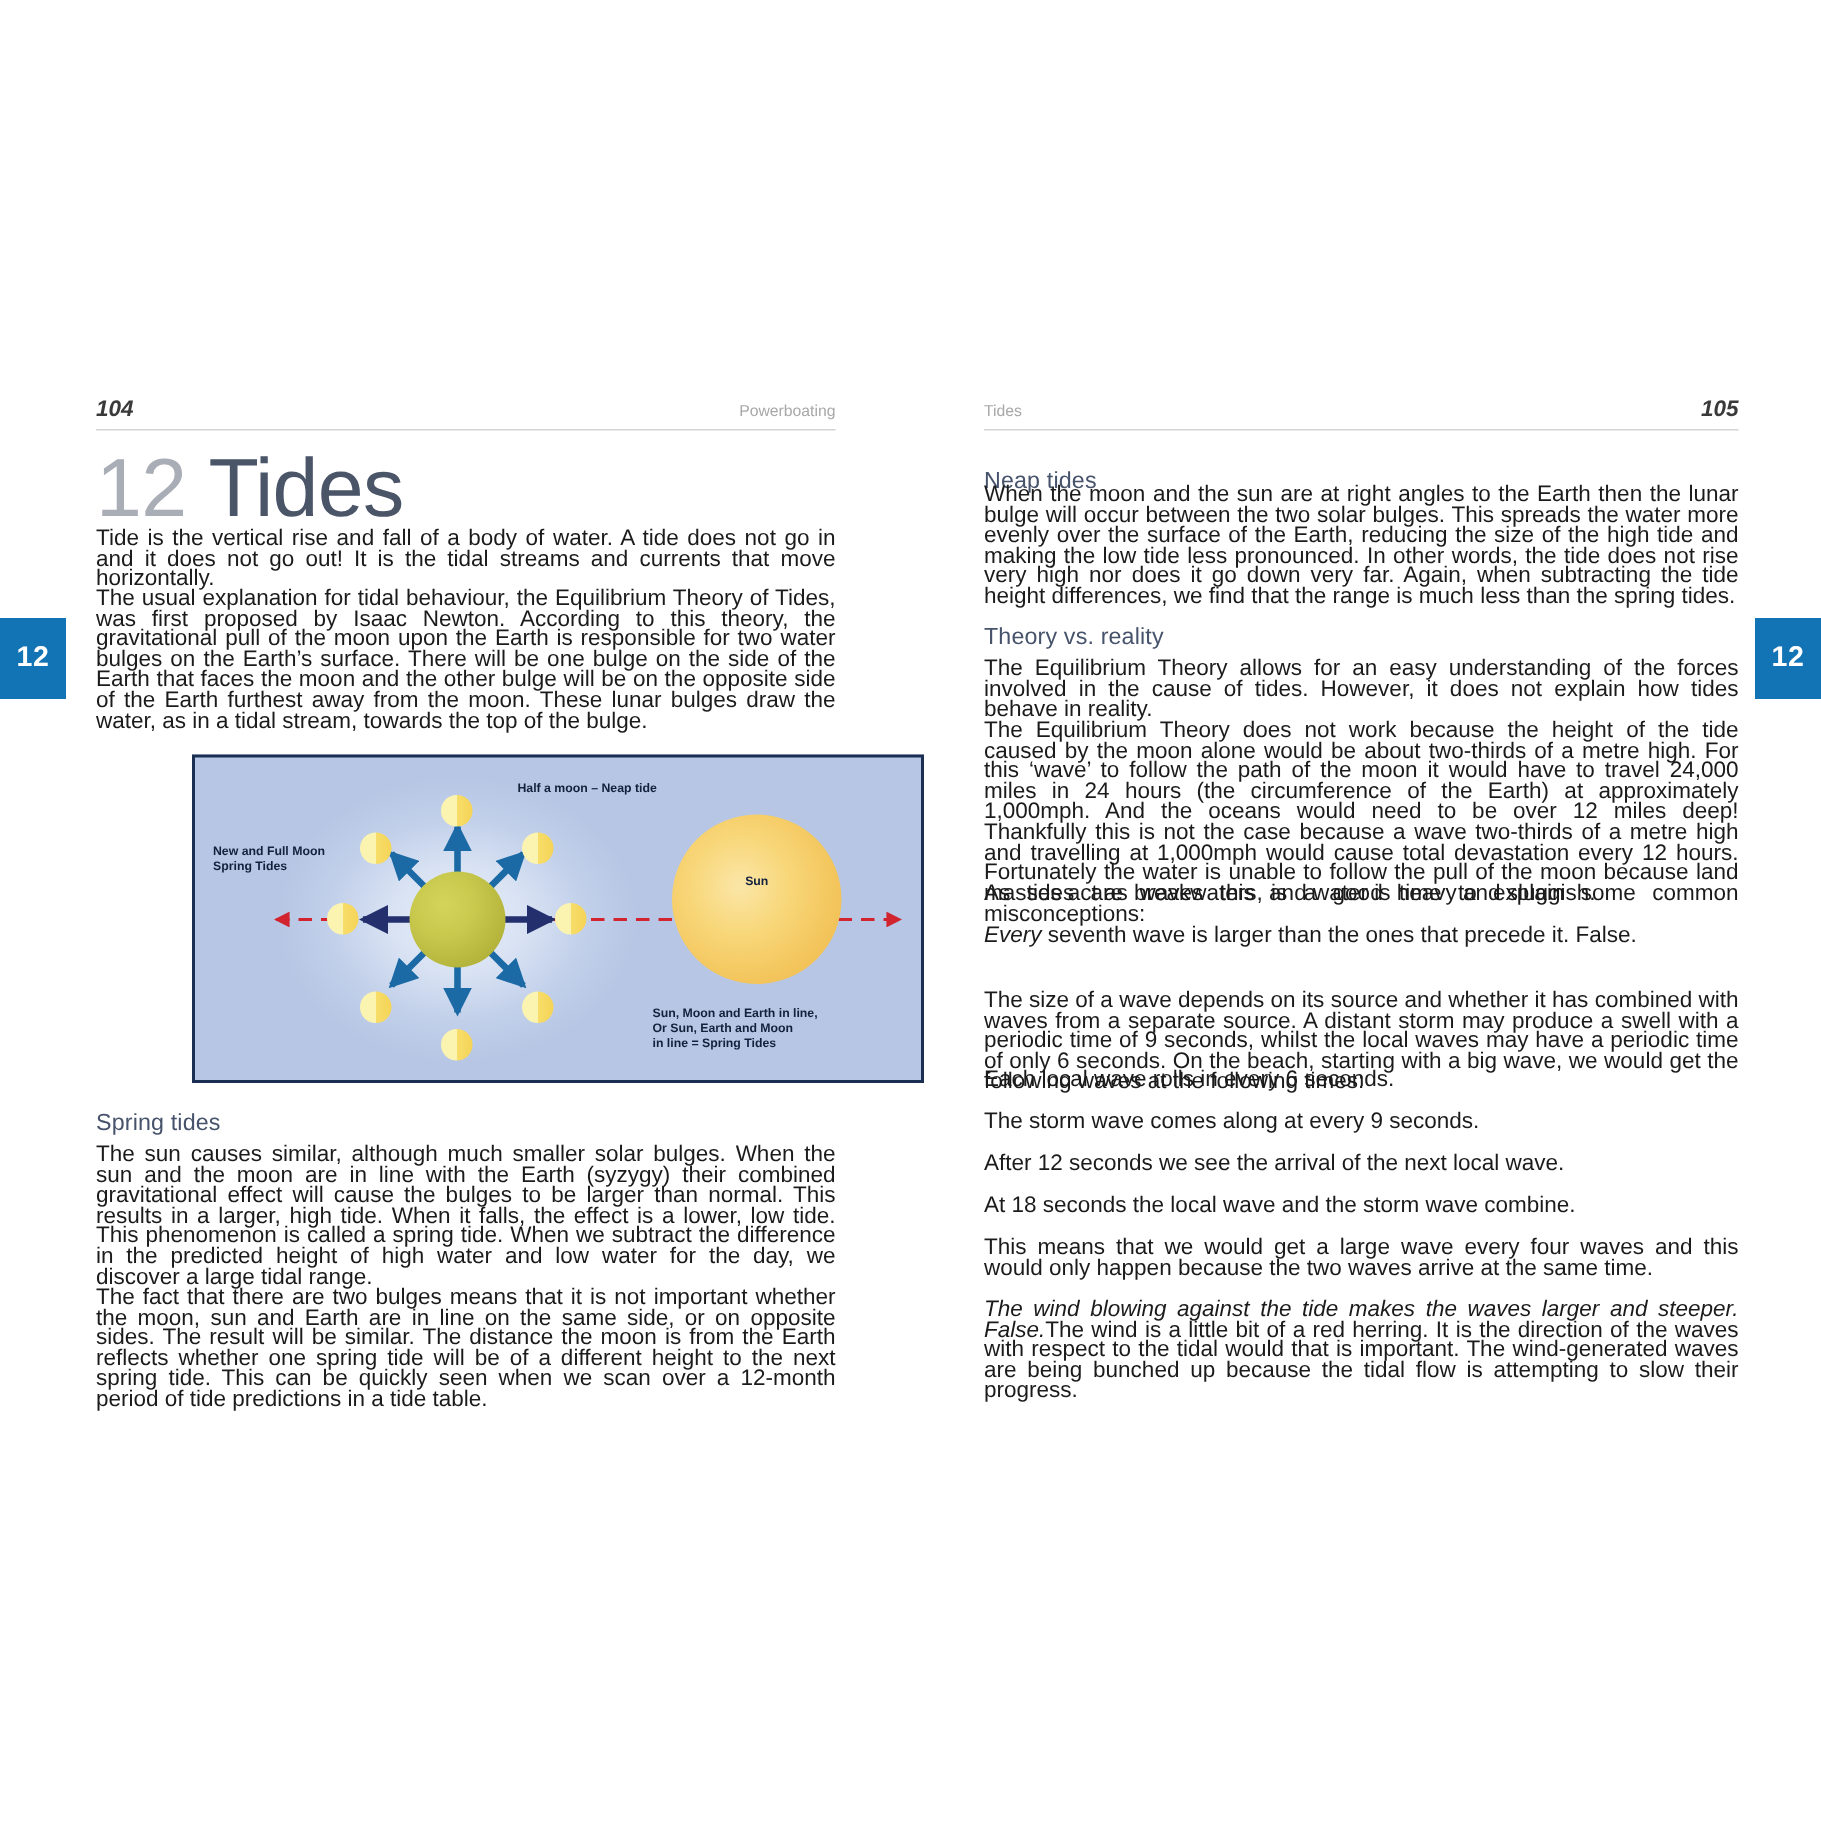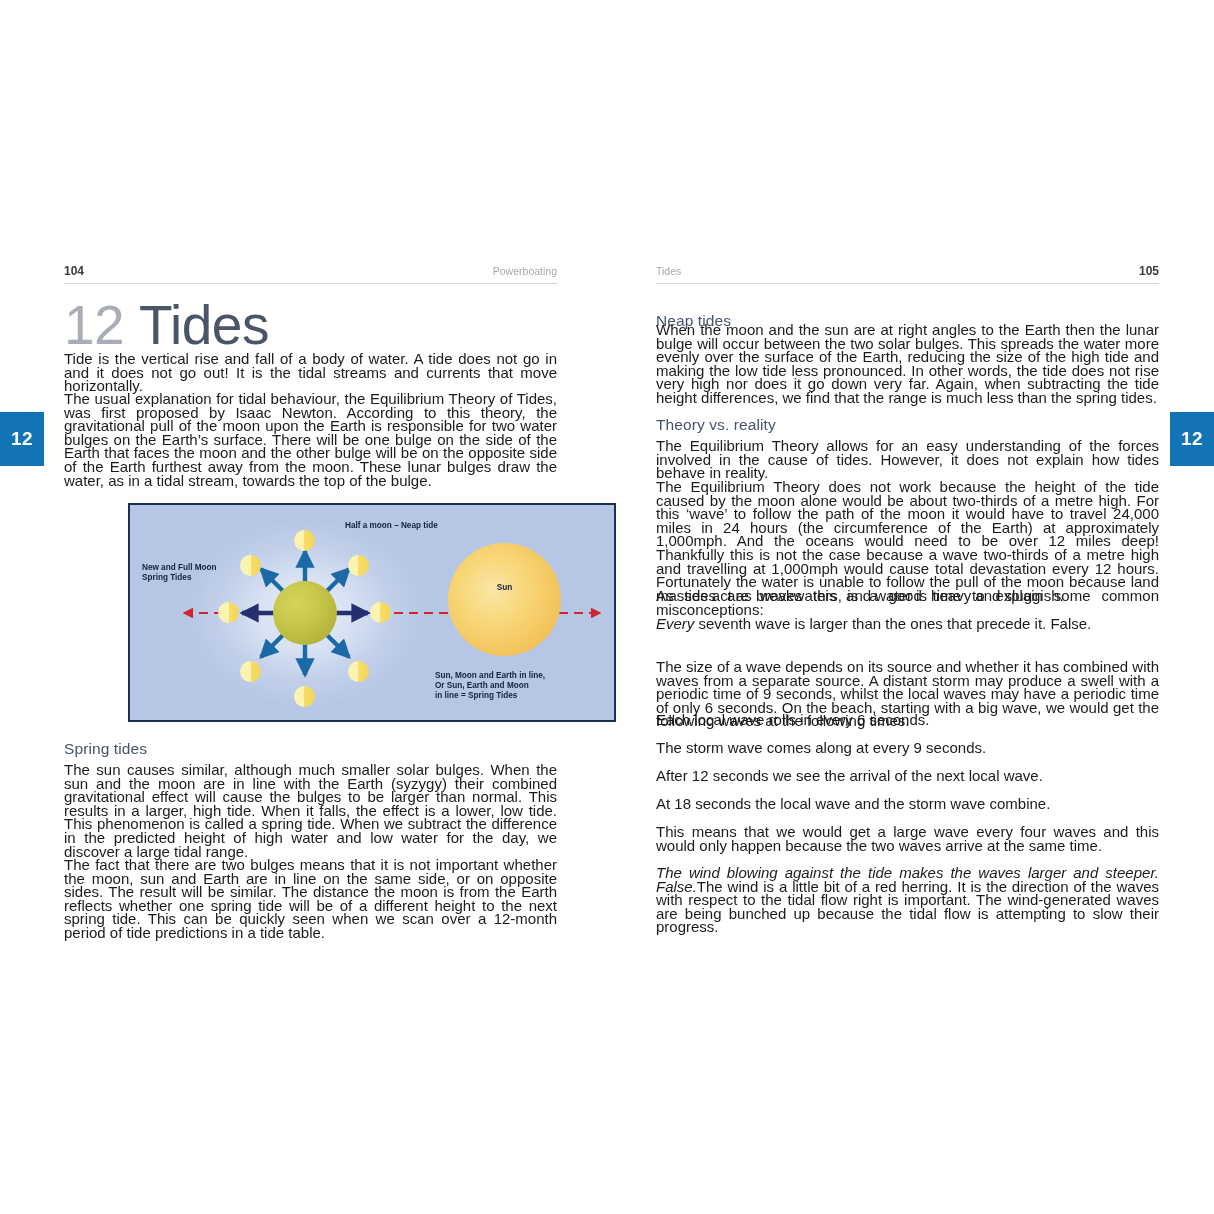--- a/index.html
+++ b/index.html
@@ -52,21 +52,21 @@
     top: 264px;
     width: 100%;
     display: flex;
     justify-content: space-between;
     align-items: baseline;
     font-size: 10.5px;
     color: #8c8c8c;
     padding-bottom: 5px;
     border-bottom: 1px solid #d4d4d4;
   }
-  .runhead .folio { color: #3a3a3a; font-weight: bold; font-size: 12px; }
+  .runhead .folio { color: #3a3a3a; font-weight: bold; font-size: 15px; font-style: italic; }
   .runhead .title { color: #a8a8a8; font-size: 10.5px; }
 
   
   .chapter-title {
     position: absolute;
     top: 298px;
     font-size: 55px;
     font-weight: normal;
     letter-spacing: -0.5px;
     line-height: 1.0;
@@ -316,21 +316,21 @@
 
       <div class="blk" style="top:797px; width:503px;">
         <p class="body last-nojust">At 18 seconds the local wave and the storm wave combine.</p>
       </div>
 
       <div class="blk" style="top:825px; width:503px;">
         <p class="body">This means that we would get a large wave every four waves and this would only happen because the two waves arrive at the same time.</p>
       </div>
 
       <div class="blk" style="top:866px; width:503px;">
-        <p class="body"><span class="it">The wind blowing against the tide makes the waves larger and steeper. False.</span><span>The wind is a little bit of a red herring. It is the direction of the waves with respect to the tidal flow right is important. The wind-generated waves are being bunched up because the tidal flow is attempting to slow their progress.</span></p>
+        <p class="body"><span class="it">The wind blowing against the tide makes the waves larger and steeper. False.</span><span>The wind is a little bit of a red herring. It is the direction of the waves with respect to the tidal would that is important. The wind-generated waves are being bunched up because the tidal flow is attempting to slow their progress.</span></p>
       </div>
 
     </div>
   </div>
 
   <div class="tab tab-left">
     <span>12</span>
   </div>
   <div class="tab tab-right">
     <span>12</span>

